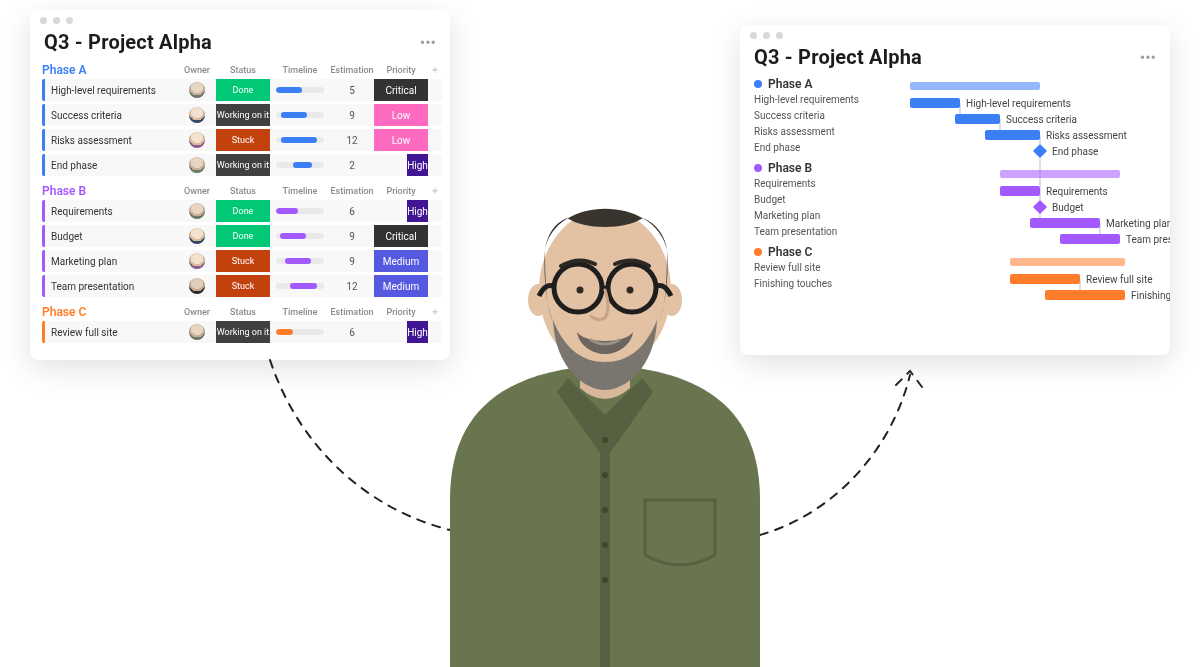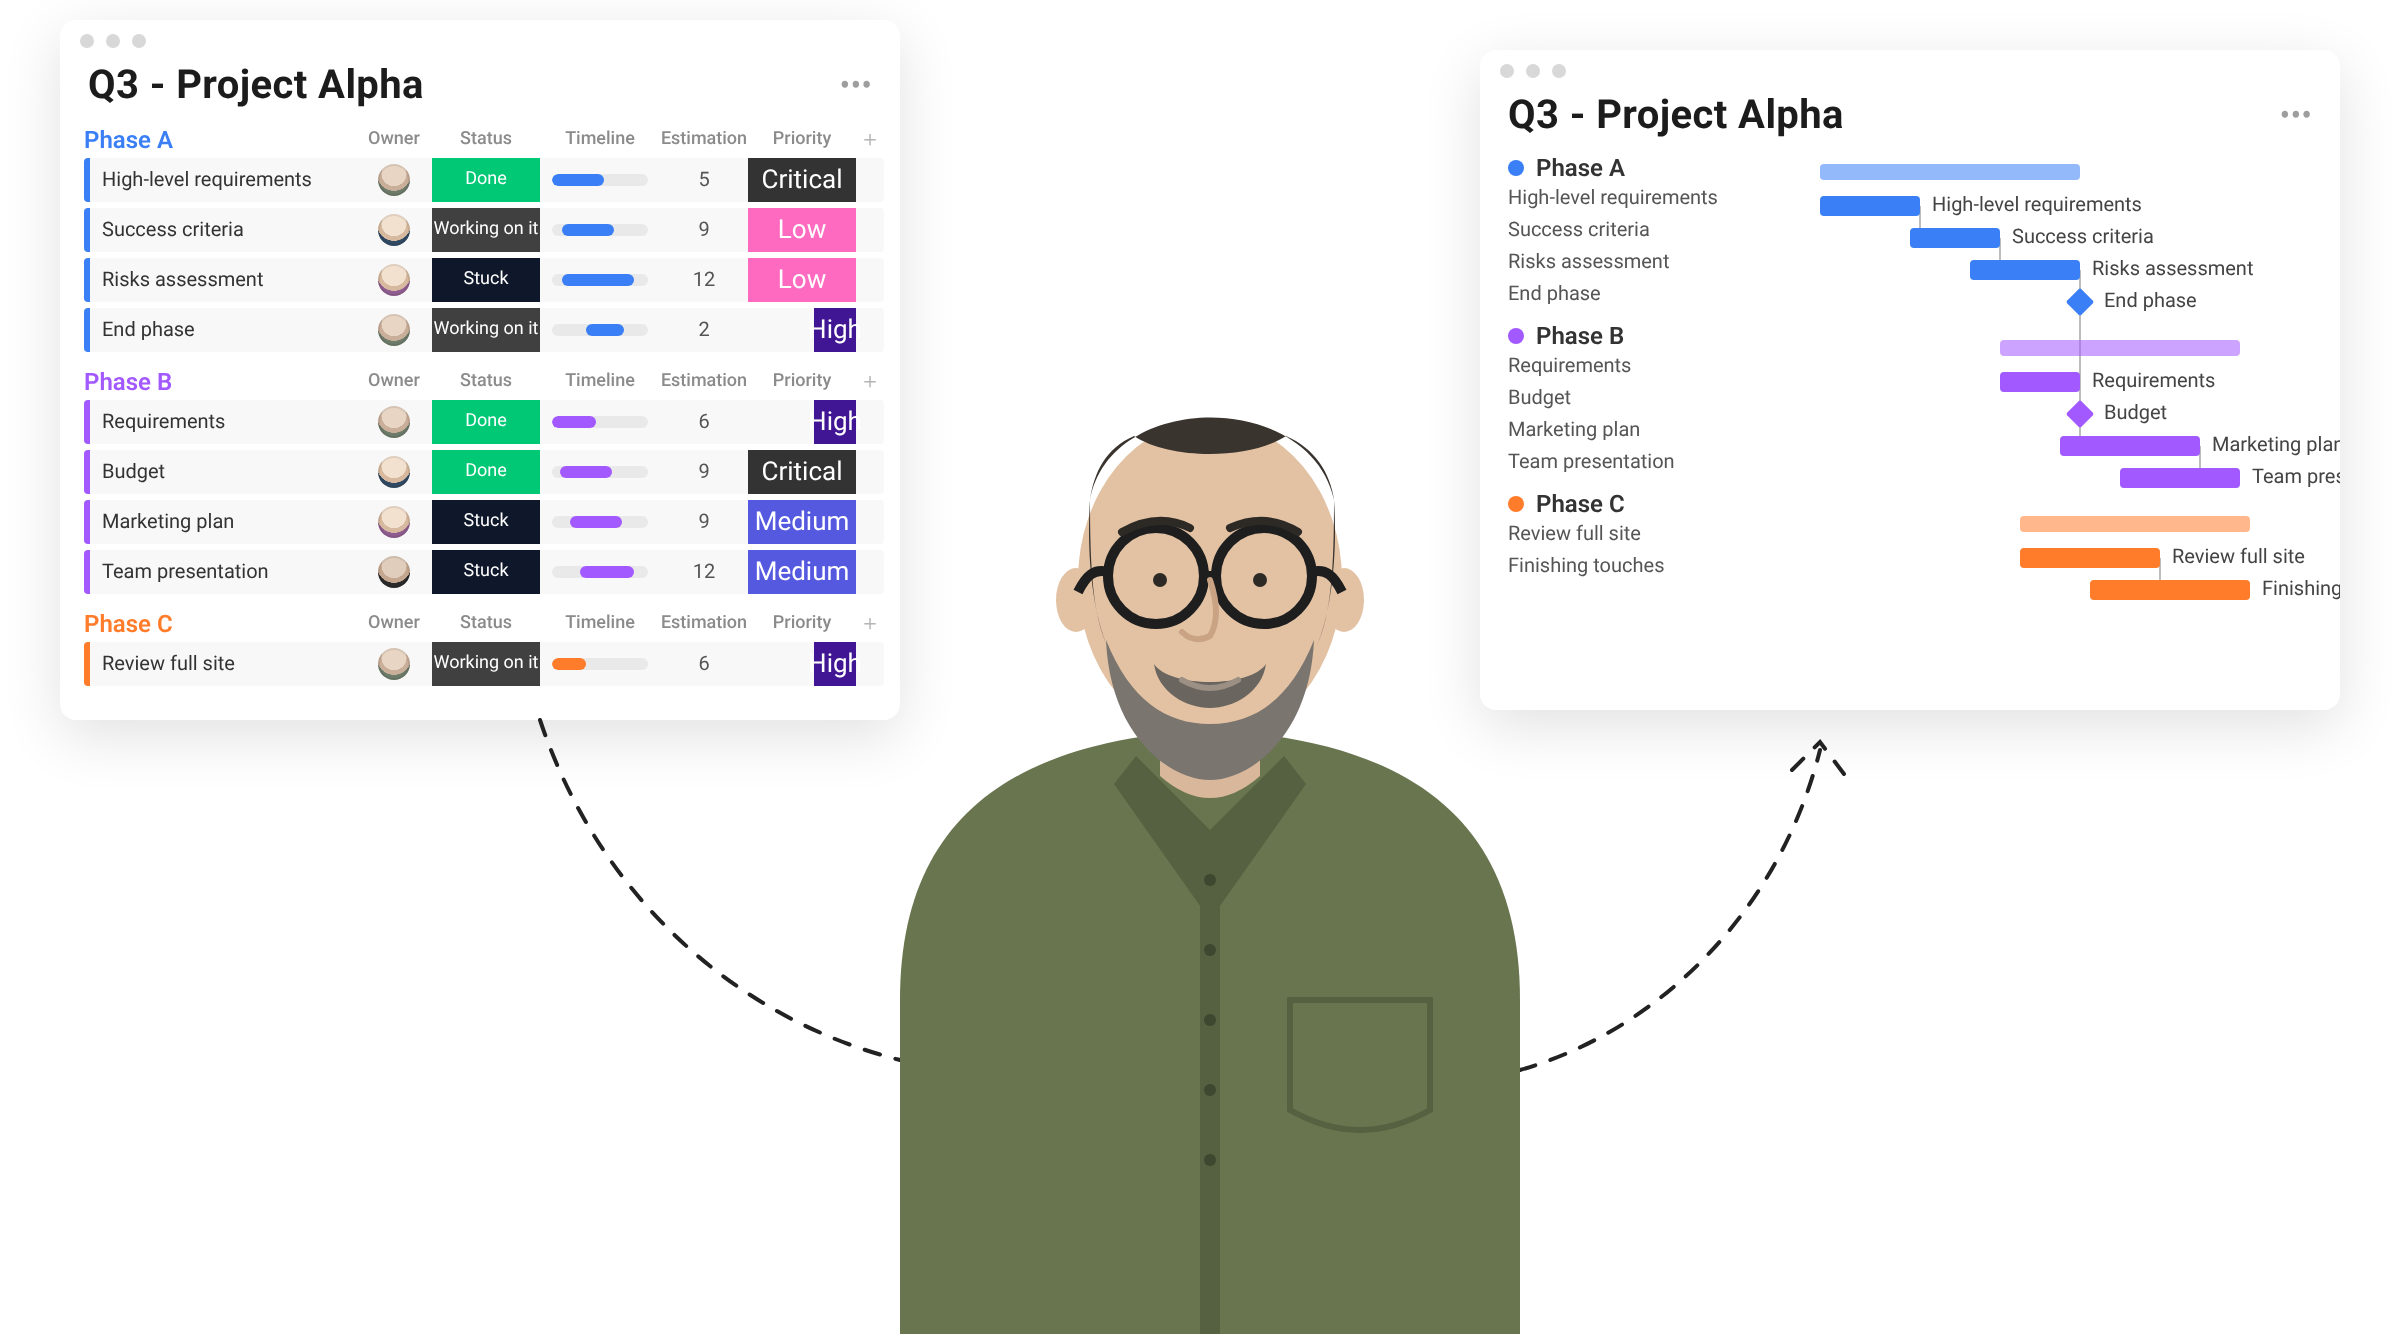--- a/index.html
+++ b/index.html
@@ -35,29 +35,29 @@
 
   .owner { display: flex; align-items: center; justify-content: center; }
   .avatar { width: 16px; height: 16px; border-radius: 50%; display: inline-block; background: radial-gradient(circle at 50% 30%, #e8d5c4 0 45%, #c9ae99 46% 62%, #6d7b6a 63% 100%); box-shadow: inset 0 0 0 1px rgba(0,0,0,.08); }
   .avatar.a2 { background: radial-gradient(circle at 50% 30%, #f3e1d0 0 45%, #d6b99e 46% 62%, #314a63 63% 100%); }
   .avatar.a3 { background: radial-gradient(circle at 50% 30%, #f3e1d0 0 45%, #d6b99e 46% 62%, #8f5d8f 63% 100%); }
   .avatar.a4 { background: radial-gradient(circle at 50% 30%, #e0cdbc 0 45%, #c5a68e 46% 62%, #2b2b2b 63% 100%); }
 
   .status { height: 100%; display: flex; align-items: center; justify-content: center; color: #fff; font-size: 9px; }
   .st-done  { background: #00c875; }
   .st-work  { background: #404040; }
-  .st-stuck { background: #0f172a; }
+  .st-stuck { background: #c2410c; }
 
   .timeline { height: 100%; display: flex; align-items: center; padding: 0 6px; }
   .tl-track { flex: 1; height: 6px; background: #e9e9e9; border-radius: 3px; position: relative; overflow: hidden; }
   .tl-fill  { position: absolute; top: 0; bottom: 0; border-radius: 3px; }
 
   .est { text-align: center; font-size: 10px; color:#555; }
 
-  .priority { height: 100%; display: flex; align-items: center; justify-content: center; color: #fff; font-size: 13px; }
+  .priority { height: 100%; display: flex; align-items: center; justify-content: center; color: #fff; font-size: 10px; }
   .pr-critical { background: #333333; }
   .pr-low      { background: #ff6ac1; }
   .pr-high     { background: #401694; margin-left: 33px; }
   .pr-medium   { background: #5559df; }
 
   
   .gantt-body { display: grid; grid-template-columns: 140px 1fr; padding: 4px 10px 10px 14px; column-gap: 6px; }
   .g-side { font-size: 11px; color: #333; }
   .g-phase { display: flex; align-items: center; gap: 6px; font-weight: 600; font-size: 12px; margin-top: 6px; }
   .g-phase.first { margin-top: 0; }

